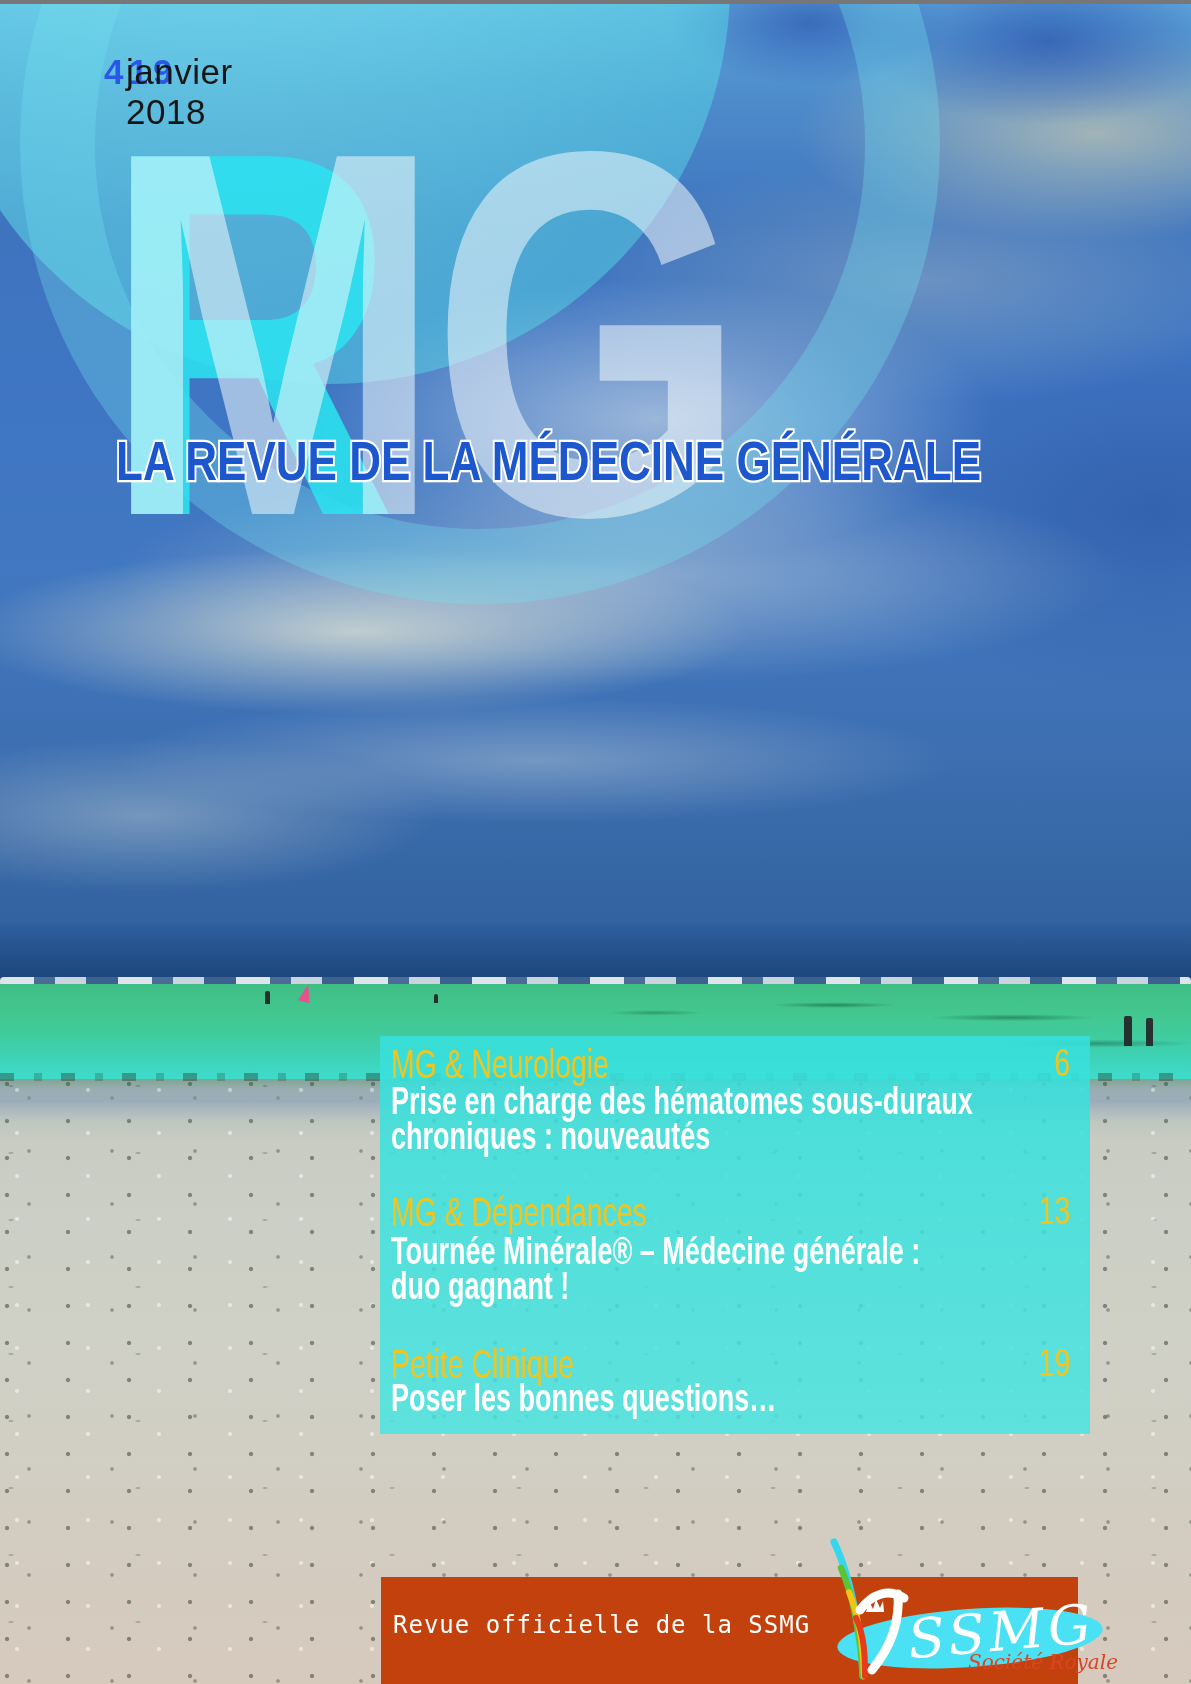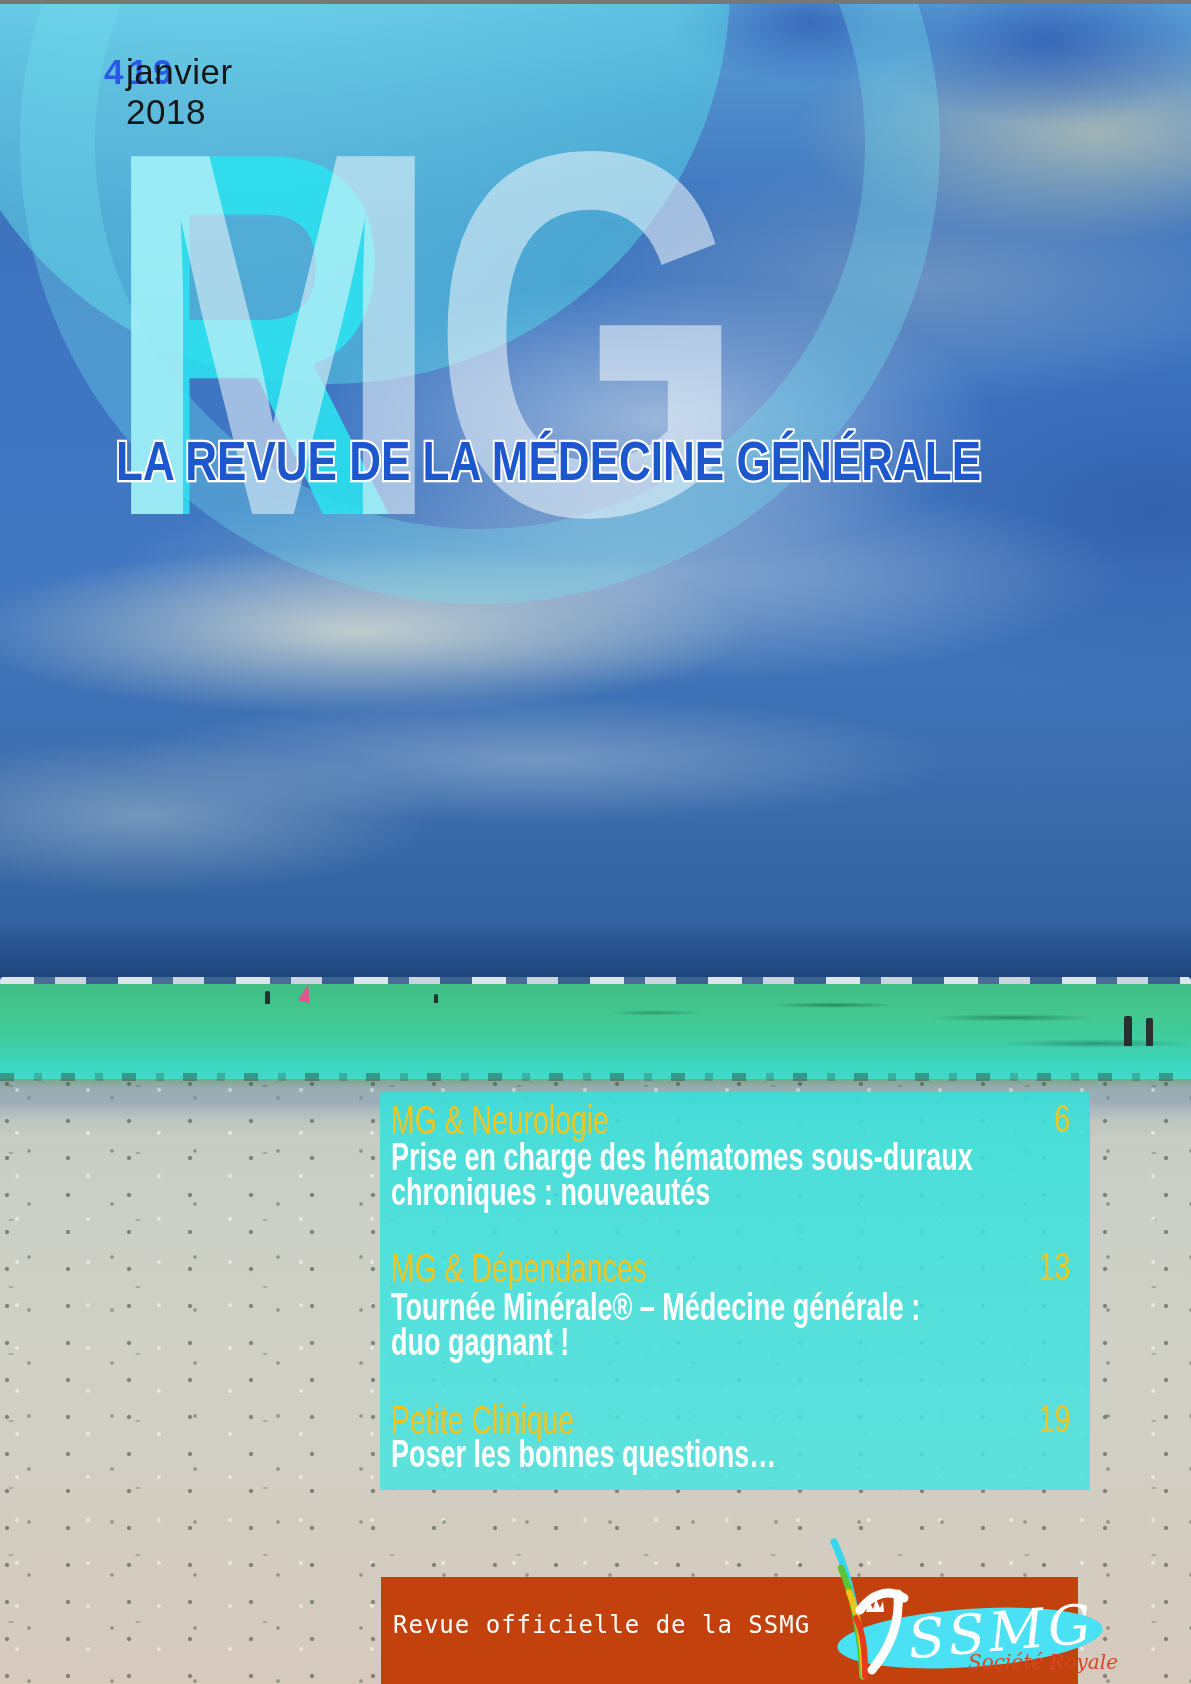--- a/index.html
+++ b/index.html
@@ -75,21 +75,21 @@
   .issue-line *{position:static;}
   .issue-number{font-size:35px;font-weight:bold;color:#2957E8;letter-spacing:5px;}
   .issue-date{font-size:35px;color:#161616;margin-left:22px;letter-spacing:.5px;}
   .rmg{left:104px;top:70px;font-weight:bold;font-size:520px;line-height:1;
     letter-spacing:-14px;transform:scaleX(.78);transform-origin:left top;white-space:nowrap;}
   .rmg .r-letter{position:static;color:rgba(44,224,238,.9);}
   .rmg .mg-letters{position:static;color:rgba(240,248,252,.55);}
   .subtitle-svg{left:0;top:410px;width:1191px;height:90px;}
 
   
-  .toc-panel{left:380px;top:1088px;width:710px;height:398px;
+  .toc-panel{left:380px;top:1032px;width:710px;height:398px;
     background:linear-gradient(180deg, rgba(55,224,219,.88), rgba(72,229,226,.84));}
   .toc-inner{left:11px;top:0;width:1000px;height:398px;
     transform:scaleX(.71);transform-origin:left top;}
   .toc-rubric{font-size:40px;line-height:1;color:#F1C51F;white-space:nowrap;}
   .toc-title{font-size:38px;line-height:1;font-weight:bold;color:#FFFFFF;white-space:nowrap;}
   .toc-page{right:20px;font-size:38px;line-height:1;color:#F1C51F;
     transform:scaleX(.75);transform-origin:right top;}
   .r0a{left:0;top:8px;}   .r0b{left:0;top:46px;}  .r0c{left:0;top:81px;}
   .r1a{left:0;top:156px;} .r1b{left:0;top:196px;} .r1c{left:0;top:231px;}
   .r2a{left:0;top:308px;} .r2b{left:0;top:343px;}

